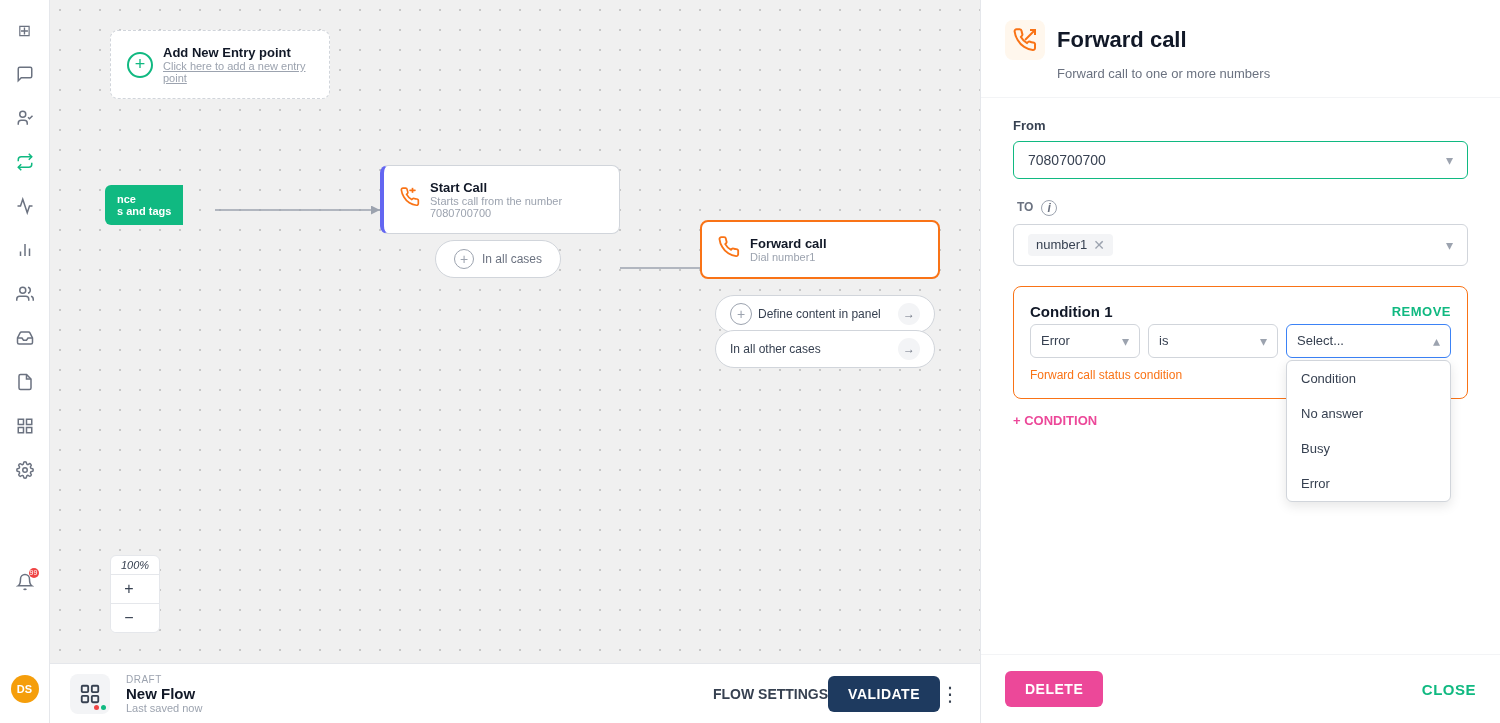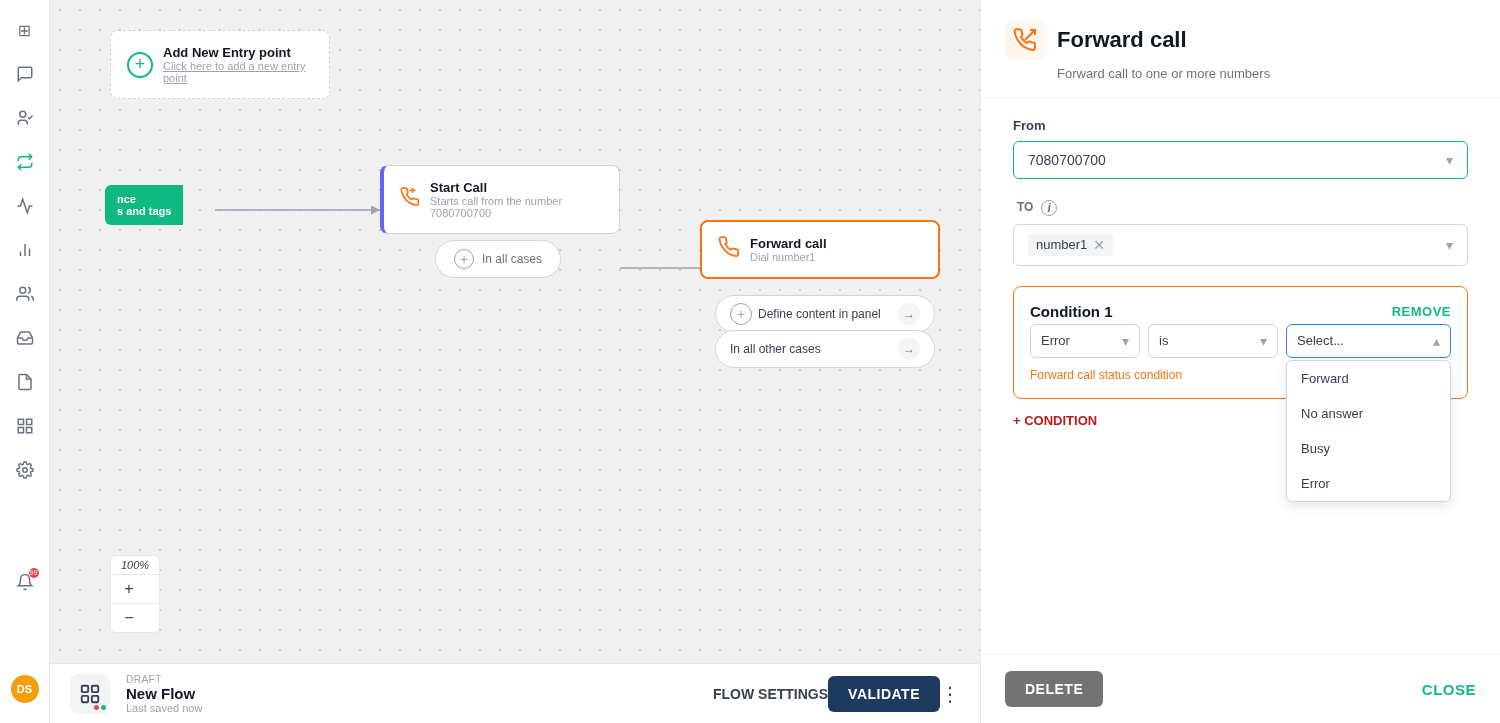--- a/index.html
+++ b/index.html
@@ -468,37 +468,37 @@
     }
 
     .condition-warning {
       font-size: 12px;
       color: #f97316;
       margin-top: 10px;
     }
 
     .add-condition-btn {
       font-size: 13px;
-      color: #b91c1c;
+      color: #ec4899;
       font-weight: 600;
       cursor: pointer;
       margin-bottom: 20px;
       display: inline-block;
     }
 
     
     .panel-footer {
       padding: 16px 24px;
       border-top: 1px solid #f3f4f6;
       display: flex;
       justify-content: space-between;
       align-items: center;
     }
     .delete-btn {
-      background: #737373;
+      background: #ec4899;
       color: white;
       border: none;
       border-radius: 6px;
       padding: 10px 20px;
       font-size: 14px;
       font-weight: 600;
       cursor: pointer;
       text-transform: uppercase;
       letter-spacing: 0.5px;
     }
@@ -815,21 +815,21 @@
           <span>is</span>
           <span class="chevron-down">▾</span>
         </div>
 
         <div class="dropdown-open">
           <div class="dropdown-trigger">
             <span>Select...</span>
             <span class="chevron-up">▴</span>
           </div>
           <div class="dropdown-menu">
-            <div class="dropdown-item">Forward</div>
+            <div class="dropdown-item">Condition</div>
             <div class="dropdown-item">No answer</div>
             <div class="dropdown-item">Busy</div>
             <div class="dropdown-item">Error</div>
           </div>
         </div>
       </div>
       <div class="condition-warning">Forward call status condition</div>
     </div>
 
     

